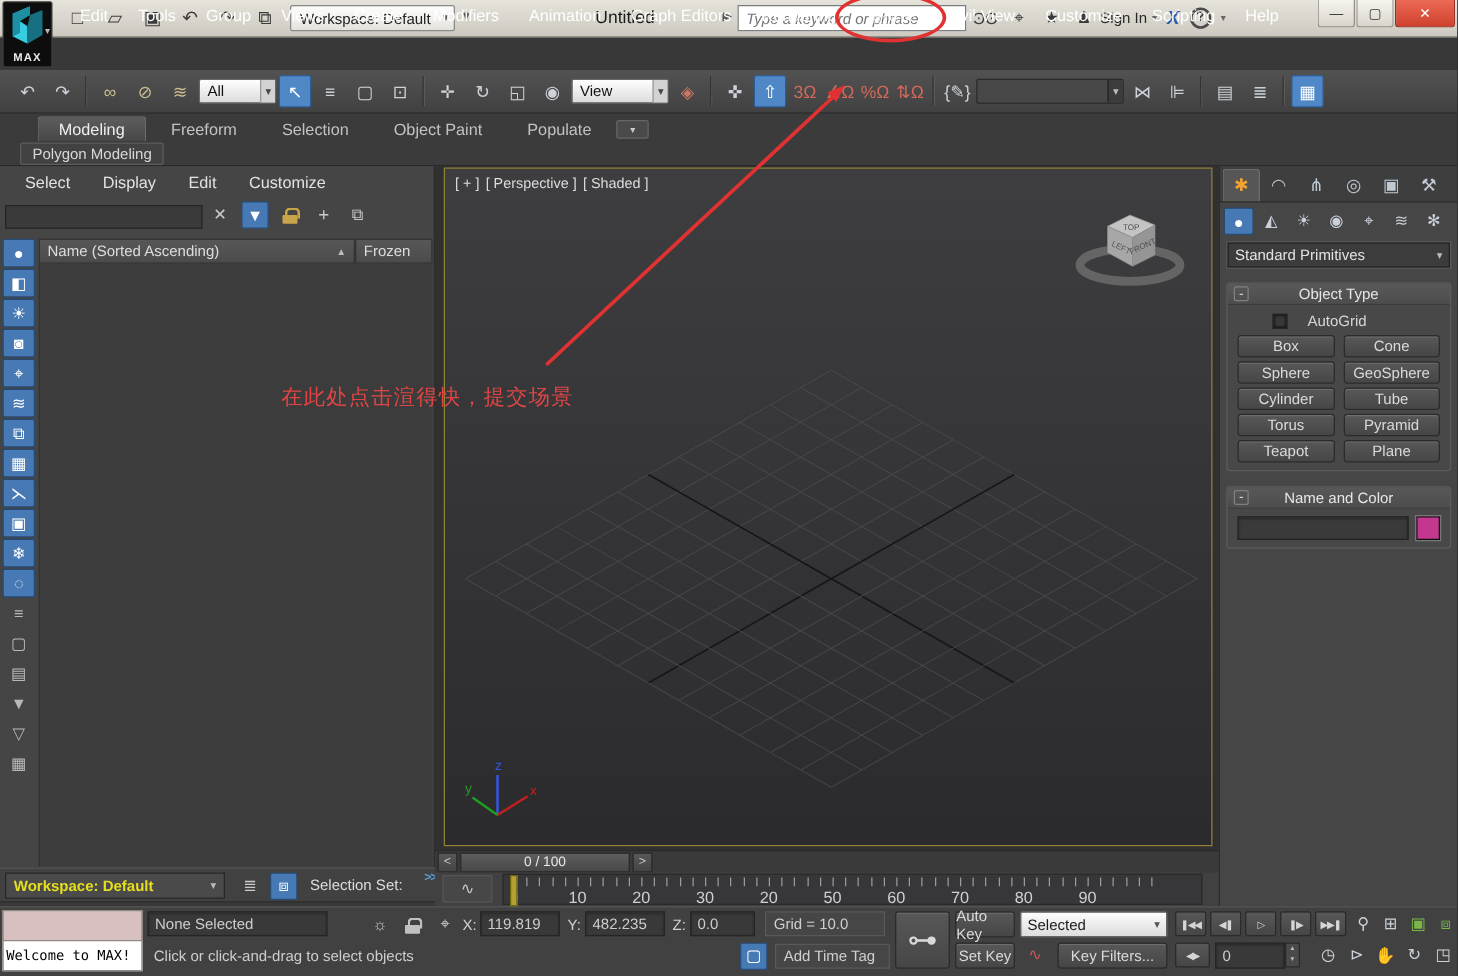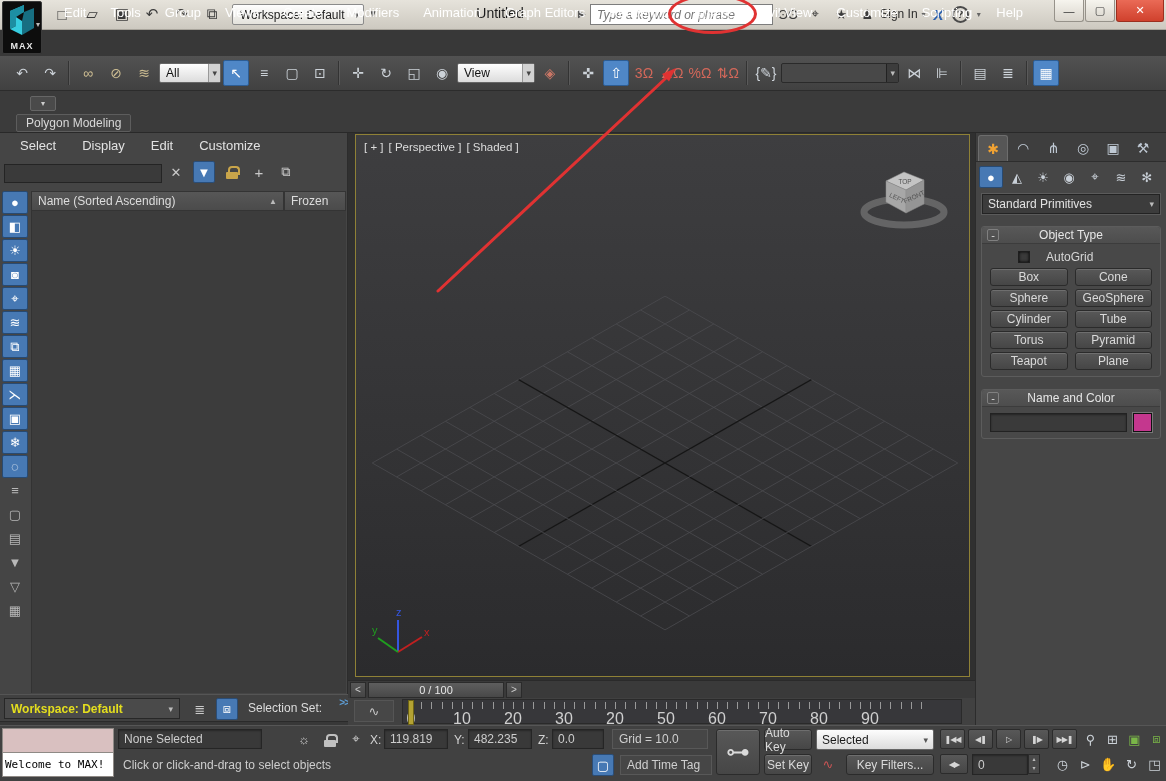--- a/index.html
+++ b/index.html
@@ -78,21 +78,21 @@
 
 #axis{position:absolute;left:14px;bottom:10px}
 
 #timesliderrow{left:348px;top:680px;width:627px;height:18px;background:#3a3a3a;border-top:1px solid #2a2a2a;display:flex;align-items:center}
 .tsbtn{width:16px;height:16px;background:linear-gradient(#575757,#454545);border:1px solid #2b2b2b;color:#ccc;font-size:10px;display:flex;align-items:center;justify-content:center;margin-left:2px}
 #tshandle{width:136px;height:16px;background:linear-gradient(#5e5e5e,#484848);border:1px solid #2b2b2b;color:#e8e8e8;font-size:11px;display:flex;align-items:center;justify-content:center;margin-left:2px}
 #trackbar{left:348px;top:698px;width:627px;height:27px;background:#414141}
 #minicurve{position:absolute;left:6px;top:2px;width:40px;height:22px;display:flex;align-items:center;justify-content:center;color:#c8c8c8;font-size:13px;background:#474747;border:1px solid #555}
 #ruler{position:absolute;left:54px;top:1px;width:560px;height:25px;background:#37373a;border:1px solid #2a2a2a}
 .tick{position:absolute;top:2px;width:1px;height:7px;background:#9a9a9a}
-.ticklabel{position:absolute;top:10px;transform:translateX(-50%);color:#cfcfcf;font-size:16px}
+.ticklabel{position:absolute;top:10px;transform:translateX(-50%);color:#cfcfcf;font-size:13px}
 .marker{position:absolute;top:0;width:6px;height:25px;background:#b3a233;border:1px solid #6e6414;z-index:2}
 
 #cmdpanel{left:975px;top:133px;width:191px;height:592px;background:#464646;border-left:1px solid #2c2c2c}
 #cp-tabs{display:flex;padding:2px 2px 0;border-bottom:1px solid #2d2d2d;background:#3e3e3e}
 .ctab{width:30px;height:26px;display:flex;align-items:center;justify-content:center;font-size:14px;color:#bfc9d4;border-radius:3px 3px 0 0}
 .ctab.active{background:#565656;border:1px solid #6d6d6d;border-bottom:none;color:#f0a233}
 #cp-sub{display:flex;padding:4px 3px;gap:2px}
 .cicon{width:24px;height:22px;display:flex;align-items:center;justify-content:center;font-size:13px;color:#c9d0d8;border-radius:2px}
 .cicon.active{background:#4779b4;border:1px solid #274a73;color:#fff}
 #cp-dd{margin:2px 6px 0;height:20px;background:#3c3c3c;border:1px solid #232323;box-shadow:0 0 0 1px #5b5b5b;display:flex;align-items:center;justify-content:space-between;color:#e2e2e2;padding:0 5px;font-size:12px}
@@ -342,20 +342,27 @@
       
       
     </span>
       <span class="titem active">
       <span class="glyph">▦</span>
 
     </span>
     </div>
 
   <div id="ribbontabs" class="abs">
+    <span style="display:flex;gap:4px;align-items:flex-end">
+        <span class="rtab active">Modeling</span>
+        <span class="rtab">Freeform</span>
+        <span class="rtab">Selection</span>
+        <span class="rtab">Object Paint</span>
+        <span class="rtab">Populate</span>
+      </span>
     <span id="ribbon-ovf">▾</span>
   </div>
   <div id="ribbonpanel" class="abs">
     <span id="polypanel">Polygon Modeling</span>
   </div>
 
   <div id="explorer" class="abs">
     <div id="exp-menus">
         <span>Select</span>
         <span>Display</span>
@@ -465,20 +472,21 @@
         <line x1="28" y1="46" x2="28" y2="14" stroke="#3556e0" stroke-width="2"></line>
         <line x1="28" y1="46" x2="52" y2="31" stroke="#c02020" stroke-width="2"></line>
         <line x1="28" y1="46" x2="8" y2="32" stroke="#1f9e1f" stroke-width="2"></line>
         <text x="26" y="10" font-size="11" fill="#3556e0">z</text>
         <text x="54" y="30" font-size="11" fill="#c02020">x</text>
         <text x="2" y="28" font-size="11" fill="#1f9e1f">y</text>
       </svg>
     </div>
   </div>
 
+  <div id="annotation" class="abs">在此处点击渲得快，提交场景</div>
   <svg id="overlay" class="abs">
     <line x1="438" y1="291" x2="666" y2="78" stroke="#e03232" stroke-width="3" stroke-linecap="round"></line>
     <polygon points="676,68 669,81.5 662,74" fill="#e03232"></polygon>
   </svg>
 
   <div id="timesliderrow" class="abs">
     <span class="tsbtn">&lt;</span>
     <span id="tshandle">0 / 100</span>
     <span class="tsbtn">&gt;</span>
   </div>

